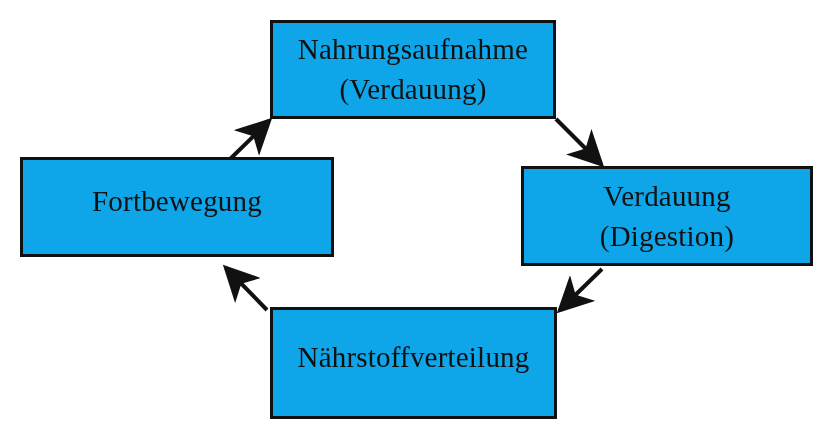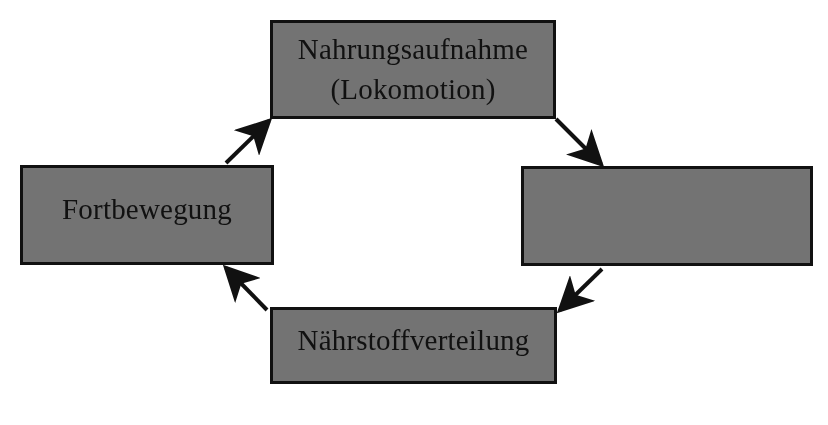--- a/index.html
+++ b/index.html
@@ -20,21 +20,21 @@
     left: 0;
     top: 0;
     width: 828px;
     height: 425px;
     pointer-events: none;
   }
   .node-box {
     position: absolute;
     box-sizing: border-box;
     border: 3px solid #111111;
-    background: #737373;
+    background: #0ea5e9;
     display: flex;
     flex-direction: column;
     align-items: center;
     justify-content: center;
     text-align: left;
     color: #111111;
     line-height: 1.0;
   }
   .node-line {
     display: block;
@@ -59,26 +59,26 @@
   #node-digestion {
     left: 521px;
     top: 166px;
     width: 292px;
     height: 100px;
   }
   #node-circulation {
     left: 270px;
     top: 307px;
     width: 287px;
-    height: 77px;
+    height: 112px;
   }
   #node-locomotion {
     left: 20px;
-    top: 165px;
-    width: 254px;
+    top: 157px;
+    width: 314px;
     height: 100px;
   }
 </style>
 </head>
 <body>
 
 <div id="diagram-root">
 
   <svg id="arrow-layer" viewBox="0 0 828 425" width="828" height="425" xmlns="http://www.w3.org/2000/svg">
     <defs>
@@ -91,24 +91,26 @@
 
     <line x1="602" y1="269" x2="560" y2="310" stroke="#111111" stroke-width="4" marker-end="url(#arrowhead)"></line>
 
     <line x1="267" y1="310" x2="226" y2="268" stroke="#111111" stroke-width="4" marker-end="url(#arrowhead)"></line>
 
     <line x1="226" y1="163" x2="269" y2="121" stroke="#111111" stroke-width="4" marker-end="url(#arrowhead)"></line>
   </svg>
 
   <div class="node-box" id="node-ingestion">
     <span class="node-line primary">Nahrungsaufnahme</span>
-    <span class="node-line secondary">(Lokomotion)</span>
+    <span class="node-line secondary">(Verdauung)</span>
   </div>
 
   <div class="node-box" id="node-digestion">
+    <span class="node-line primary">Verdauung</span>
+    <span class="node-line secondary">(Digestion)</span>
   </div>
 
   <div class="node-box" id="node-circulation">
     <span class="node-line primary">Nährstoffverteilung</span>
   </div>
 
   <div class="node-box" id="node-locomotion">
     <span class="node-line primary">Fortbewegung</span>
   </div>
 

